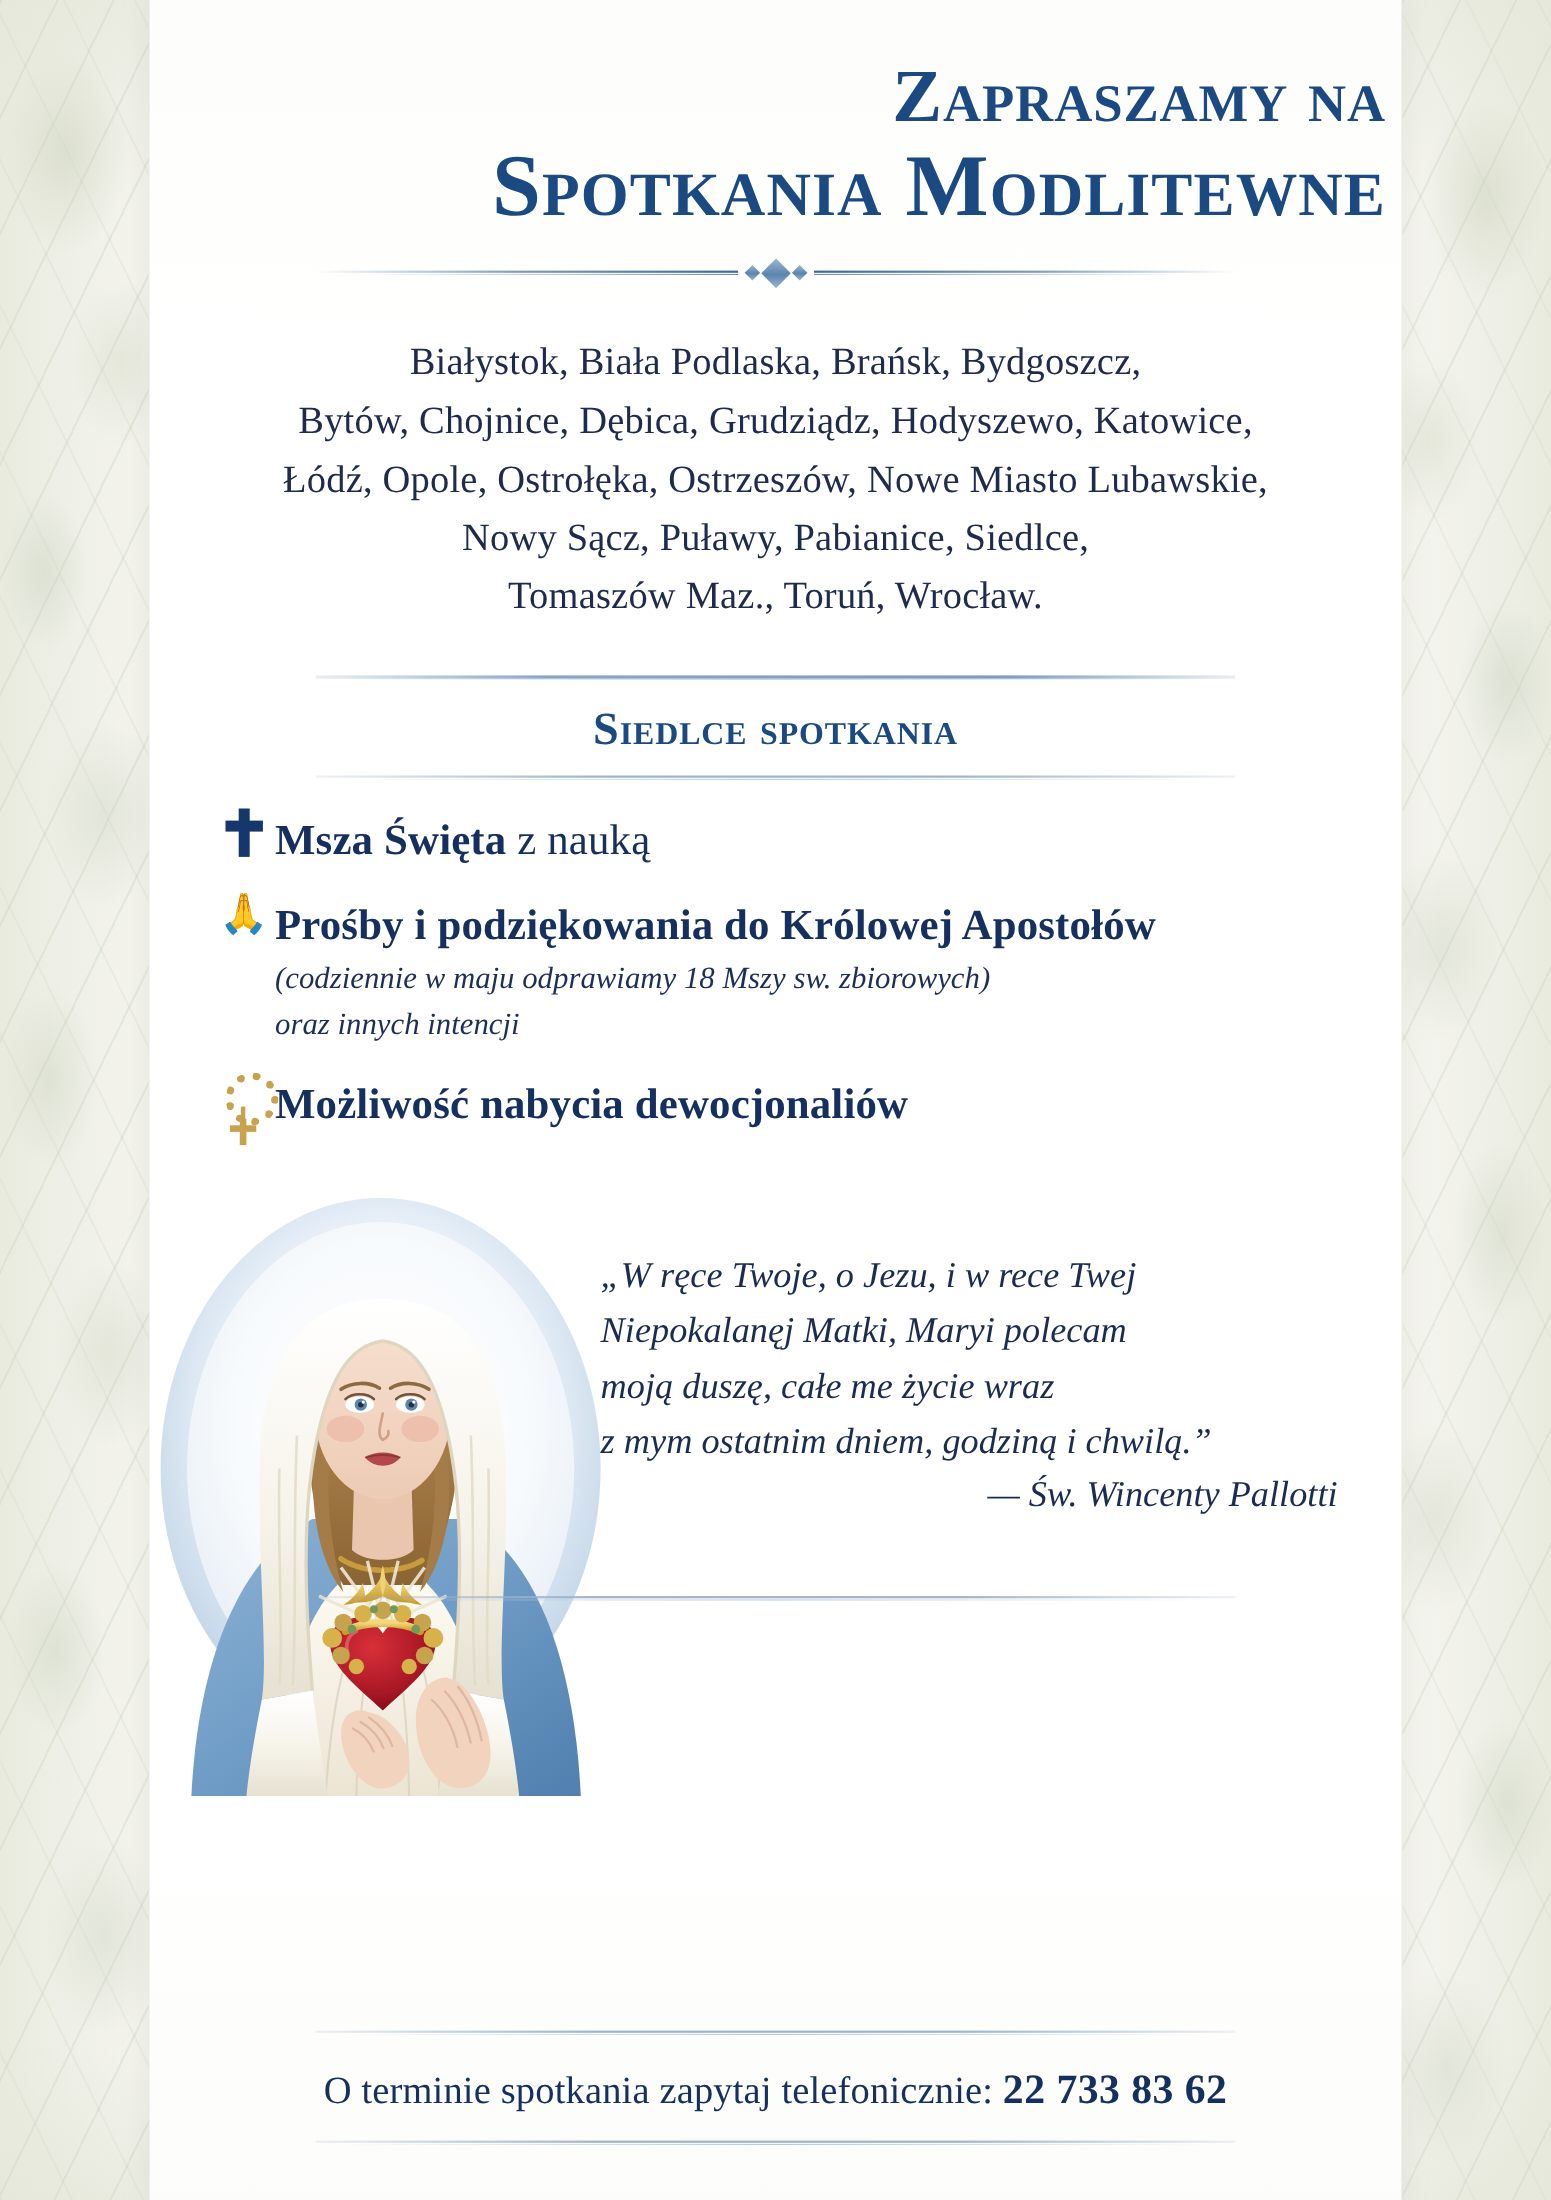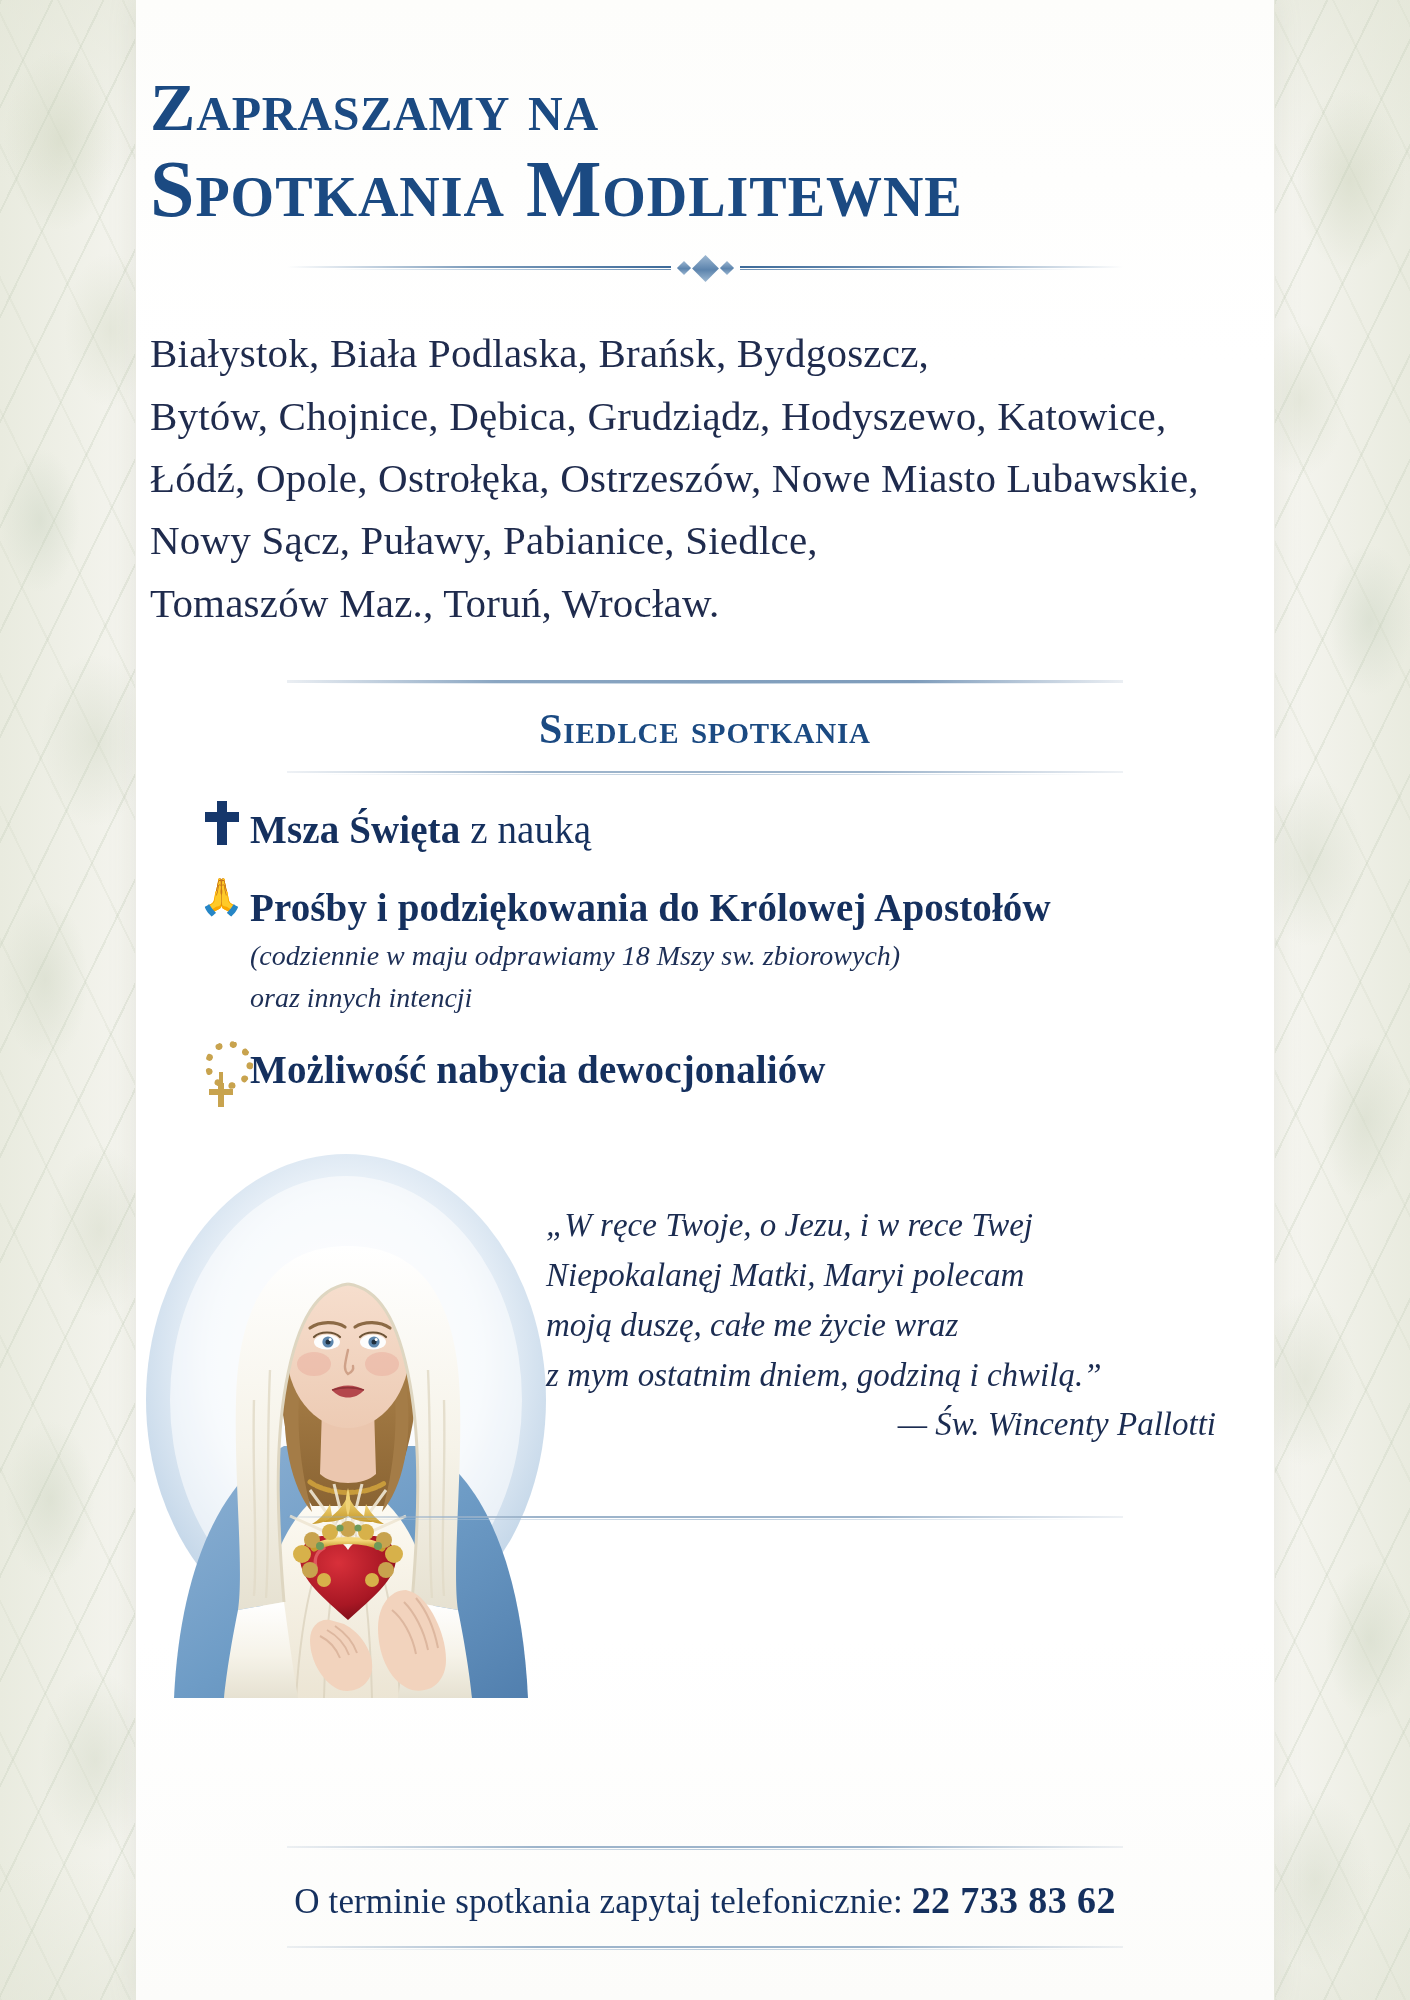--- a/index.html
+++ b/index.html
@@ -69,21 +69,21 @@
   }
 
   .inner {
     position: absolute;
     left: 0; right: 0; top: 0; bottom: 0;
     padding: 0 14px;
     box-sizing: border-box;
   }
 
   
-  .title-block { padding-top: 72px; text-align: left; }
+  .title-block { padding-top: 52px; text-align: right; }
   .title-line {
     color: #1b4a82;
     font-weight: 700;
     letter-spacing: .012em;
     line-height: 1.03;
     font-variant: small-caps;
     text-shadow: 0 1px 0 rgba(255,255,255,.7);
   }
   .title-1 { font-size: 68px; }
   .title-2 { font-size: 80px; margin-top: 6px; }
@@ -123,22 +123,23 @@
   .dia {
     background: linear-gradient(135deg,#9db8d2 0%, #5c84ad 55%, #9db8d2 100%);
     transform: rotate(45deg);
   }
   .dia.sm { width: 10px; height: 10px; }
   .dia.lg { width: 19px; height: 19px; }
 
   
   .cities {
     margin-top: 42px;
+    text-align: center;
     color: #1f2b4d;
-    font-size: 41px;
+    font-size: 35px;
     line-height: 1.52;
     letter-spacing: .005em;
   }
   .cities div { white-space: nowrap; }
 
   
   .rule {
     height: 3px;
     margin: 0 auto;
     width: 836px;

